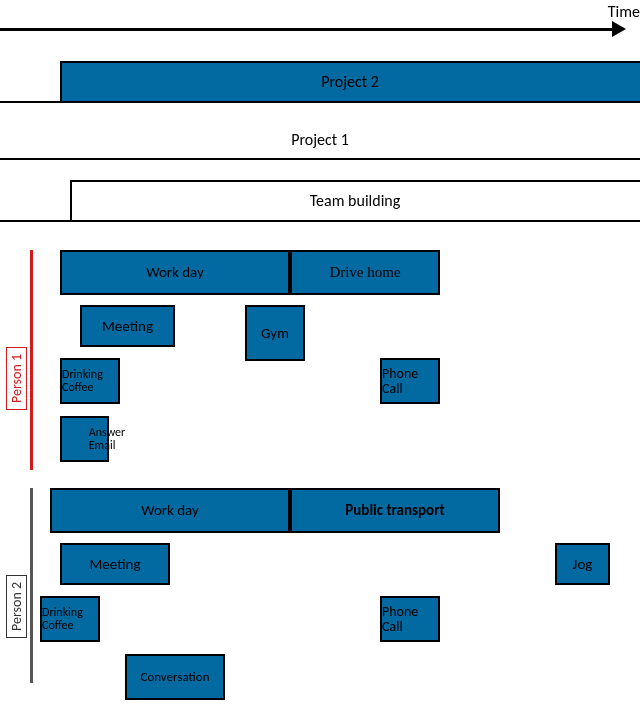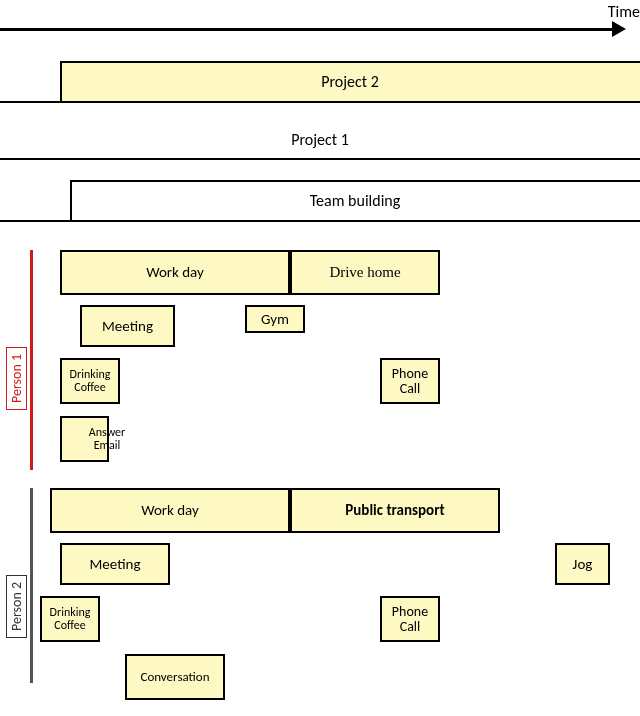--- a/index.html
+++ b/index.html
@@ -59,25 +59,25 @@
   .rail-label.p2 { left: 6px; top: 638px; color: #333; width: 90px; }
   .rail-label-box {
     border: 1px solid currentColor;
     padding: 1px 6px;
     display: inline-block;
   }
   
   .box {
     position: absolute;
     border: 2px solid #000;
-    background: #fef9c3;
+    background: #0369a1;
     display: flex;
     align-items: center;
     justify-content: center;
-    text-align: center;
+    text-align: left;
     font-size: 15px;
     line-height: 1.1;
   }
   .box.small { font-size: 12px; }
   .lane-line {
     position: absolute;
     height: 0;
     border-top: 2px solid #000;
   }
 </style>
@@ -113,21 +113,21 @@
   <div class="box" style="left:60px; top:250px; width:230px; height:45px;">
     <span>Work day</span>
   </div>
   <div class="box" style="left:290px; top:250px; width:150px; height:45px;font-family:Liberation Serif, serif;">
     <span>Drive home</span>
   </div>
 
   <div class="box" style="left:80px; top:305px; width:95px; height:42px;">
     <span>Meeting</span>
   </div>
-  <div class="box" style="left:245px; top:305px; width:60px; height:28px;">
+  <div class="box" style="left:245px; top:305px; width:60px; height:56px;">
     <span>Gym</span>
   </div>
 
   <div class="box small" style="left:60px; top:358px; width:60px; height:46px;">
     <span>Drinking Coffee</span>
   </div>
   <div class="box small" style="left:380px; top:358px; width:60px; height:46px; font-size:14px;">
     <span>Phone Call</span>
   </div>
 

